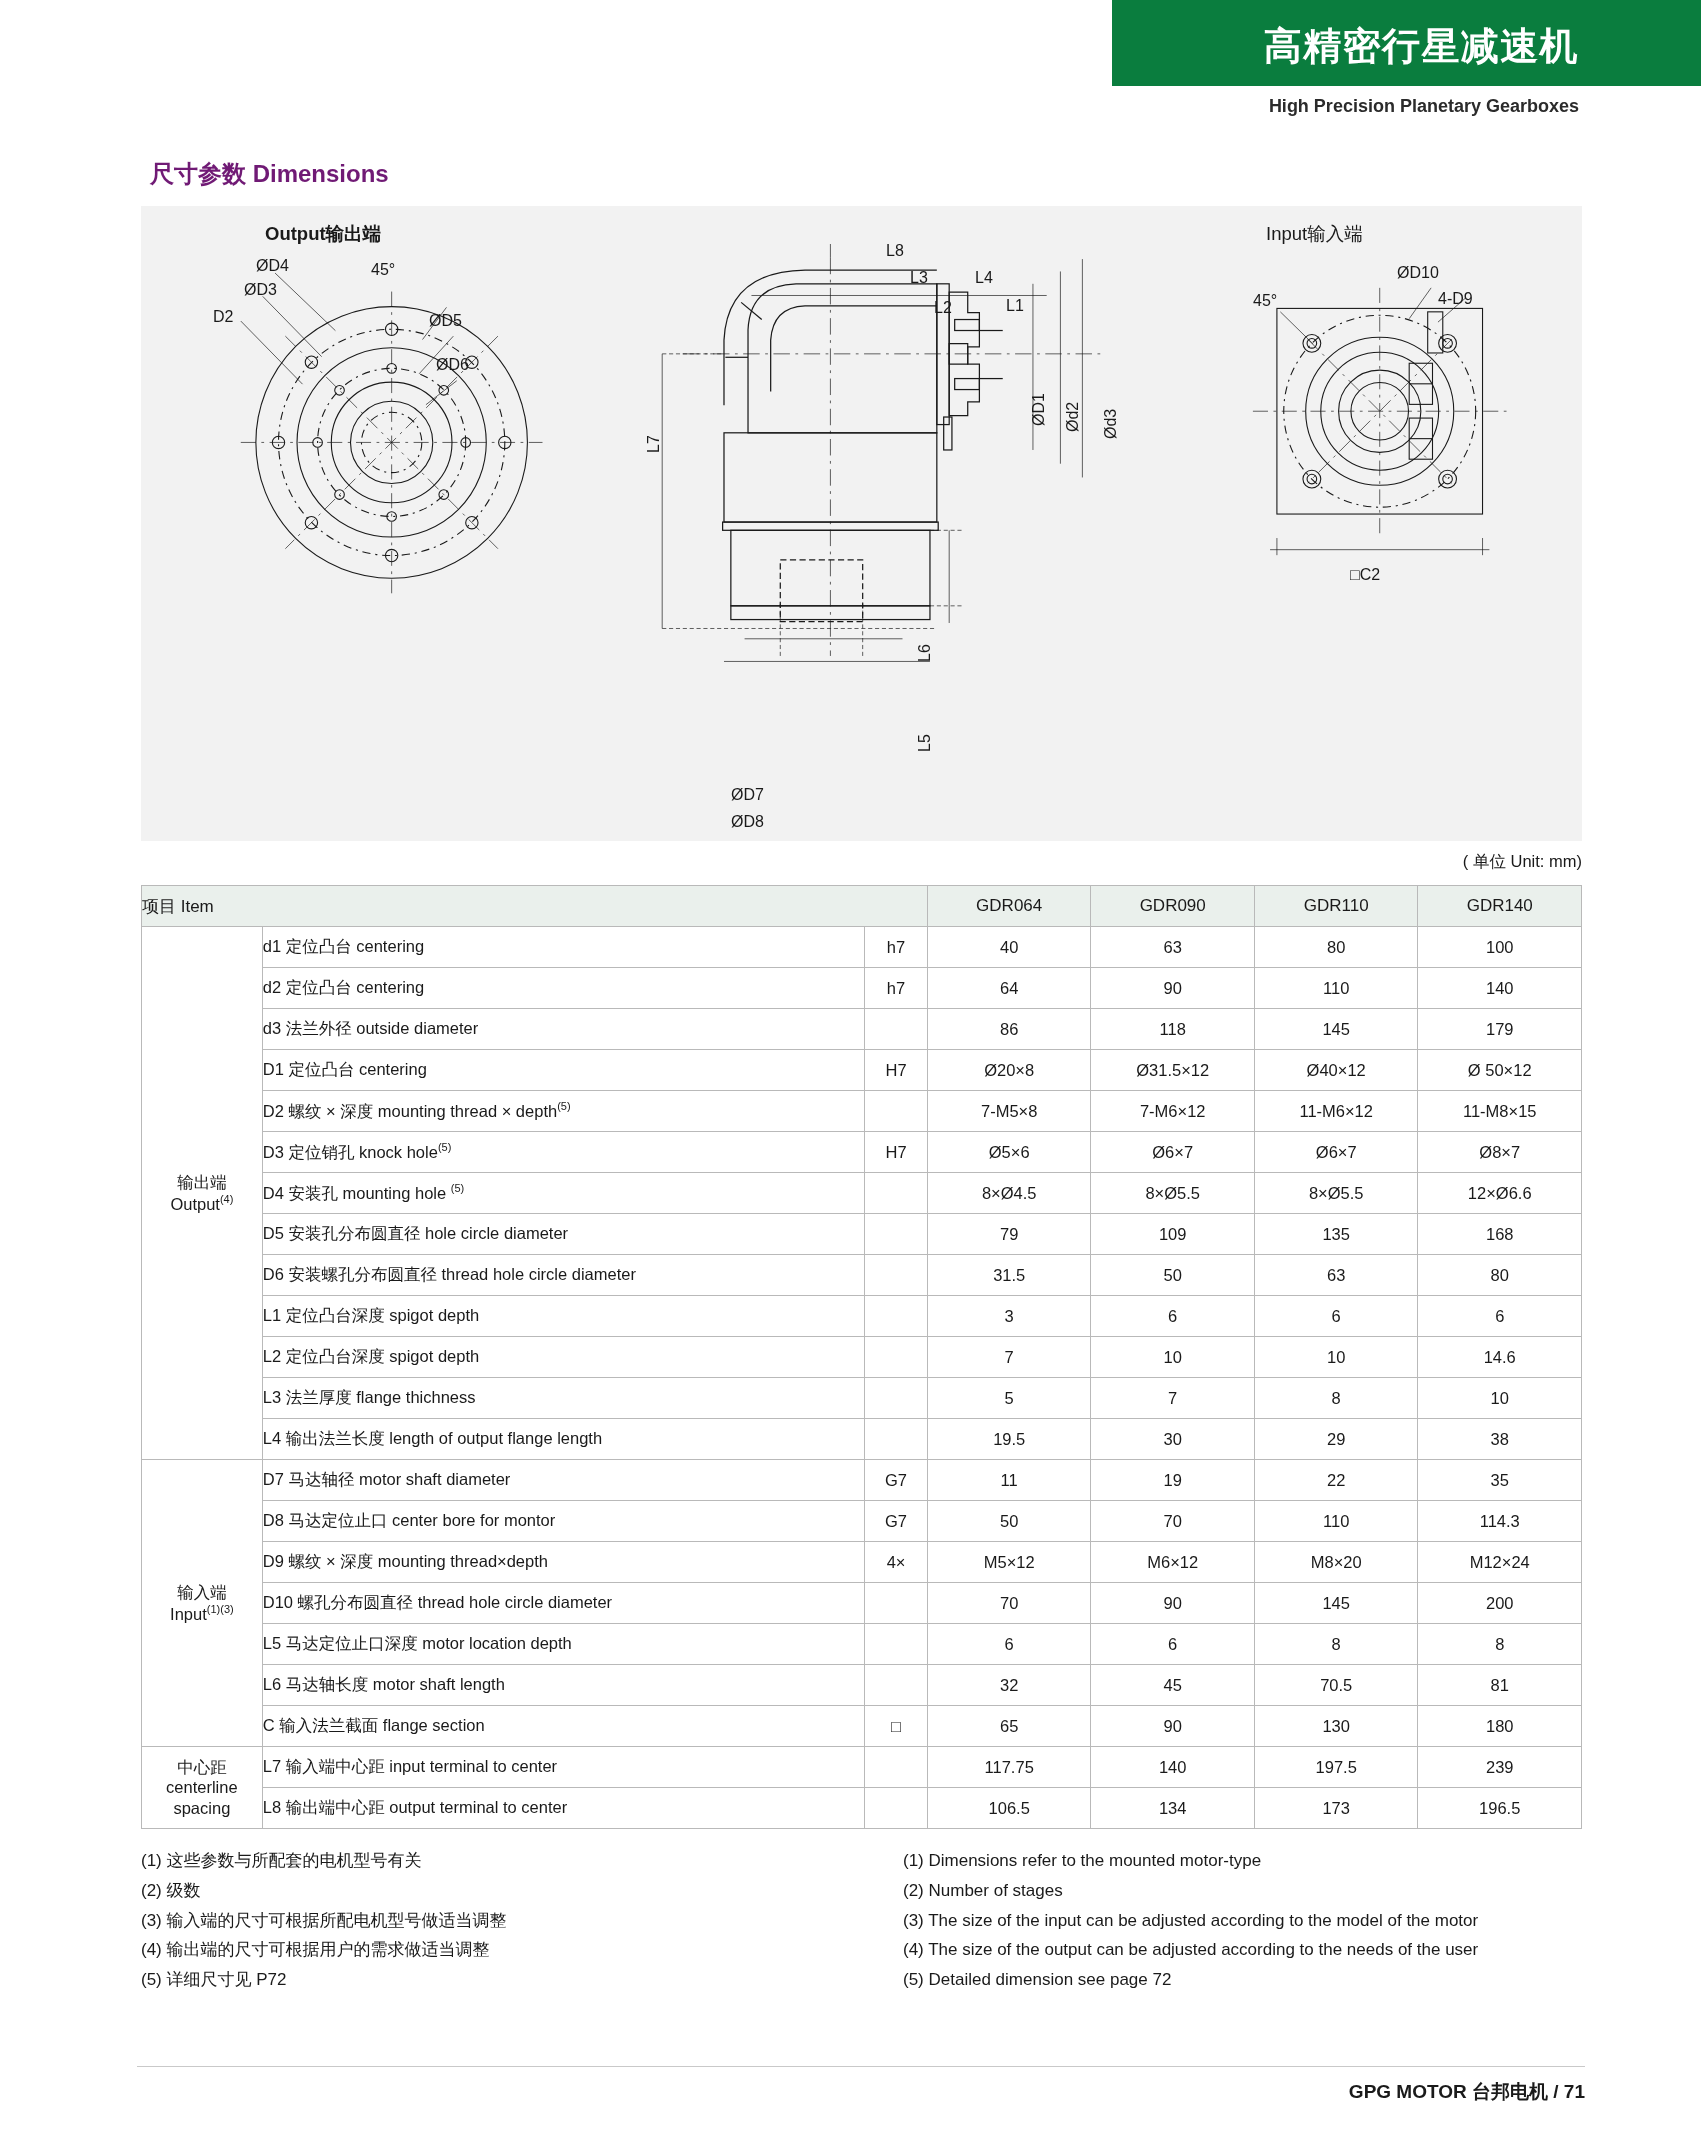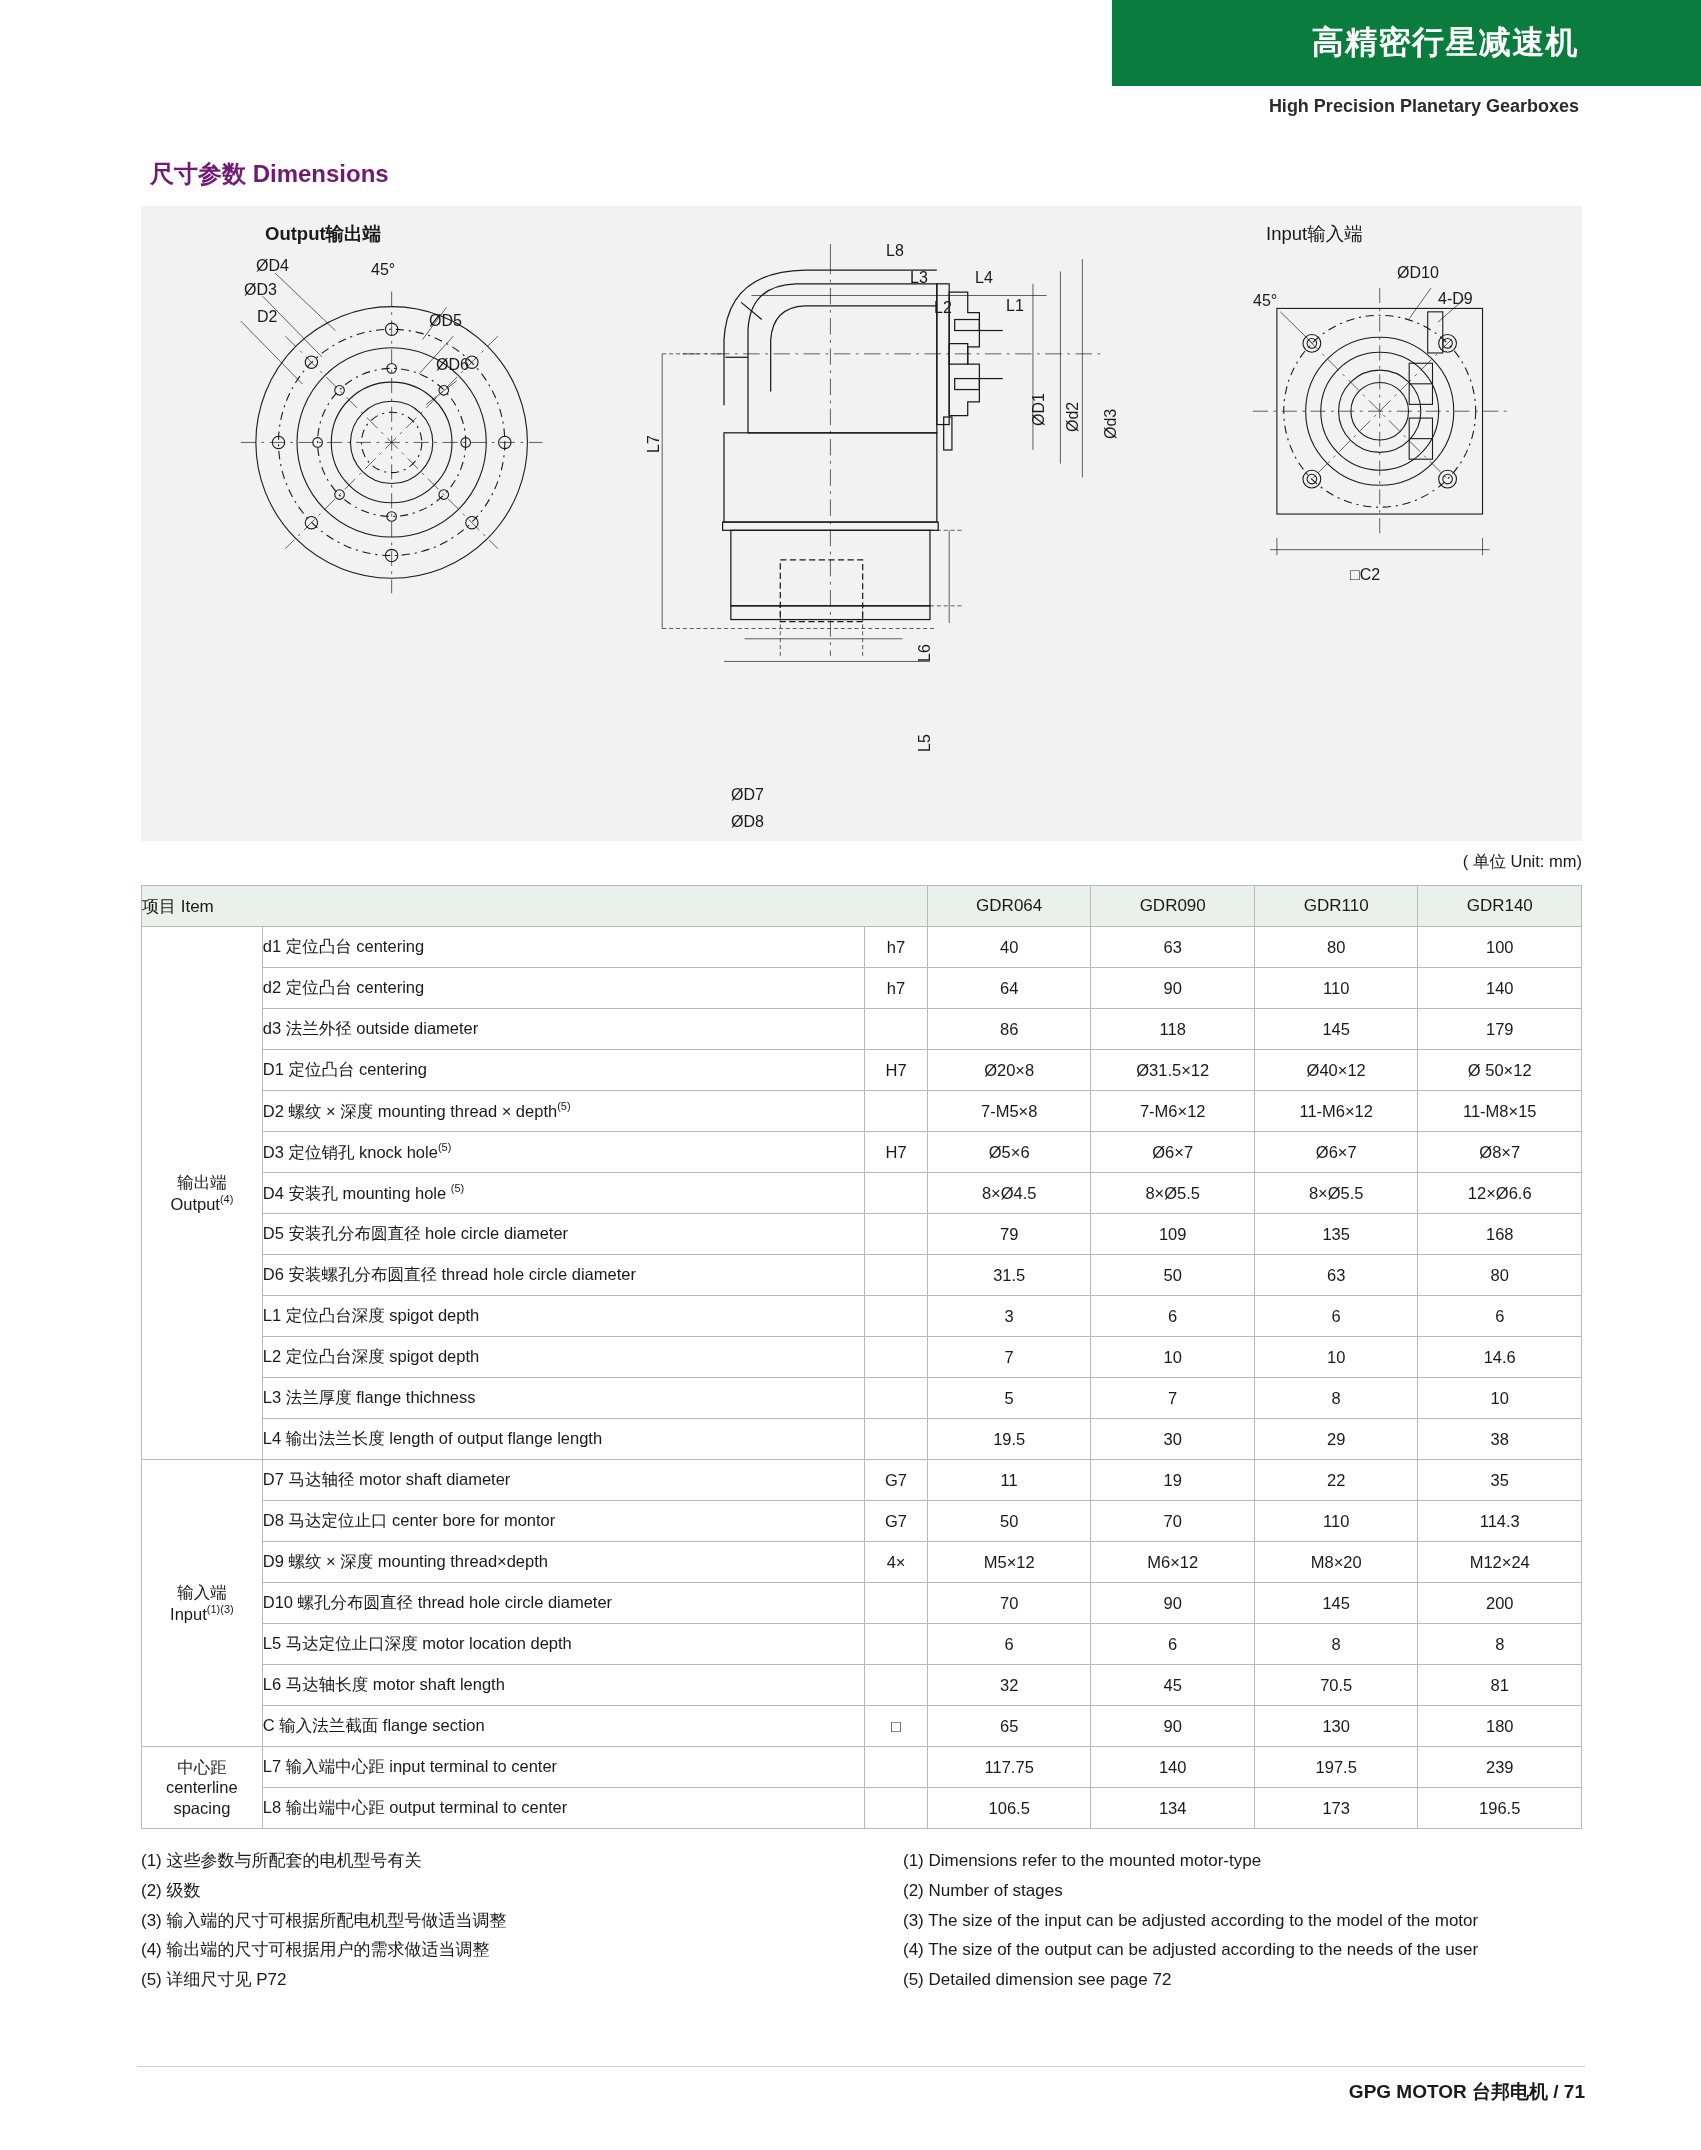--- a/index.html
+++ b/index.html
@@ -38,21 +38,21 @@
     height: 86px;
     background: #0a7d3e;
   }
   .header-title-cn {
     position: absolute;
     top: 20.6px;
     left: 1112px;
     width: 467px;
     text-align: right;
     color: #ffffff;
-    font-size: 32px;
+    font-size: 38px;
     font-weight: bold;
     letter-spacing: 1.4px;
   }
   .header-title-en {
     position: absolute;
     top: 96px;
     left: 961px;
     width: 618px;
     text-align: right;
     color: #2b2b2b;
@@ -198,21 +198,21 @@
 </div>
 <div class="header-title-en">High Precision Planetary Gearboxes</div>
 
 <div class="section-title">尺寸参数 Dimensions</div>
 
 <div class="drawing-panel">
 
   <div class="draw-label" style="top:15px; left:124px;font-weight:bold;">Output输出端</div>
   <div class="draw-label" style="top:51px; left:115px; font-size:16px;">ØD4</div>
   <div class="draw-label" style="top:75px; left:103px; font-size:16px;">ØD3</div>
-  <div class="draw-label" style="top:102px; left:72px; font-size:16px;margin-left:44px;">D2</div>
+  <div class="draw-label" style="top:102px; left:72px; font-size:16px;">D2</div>
   <div class="draw-label" style="top:55px; left:230px; font-size:16px;">45°</div>
   <div class="draw-label" style="top:106px; left:288px; font-size:16px;">ØD5</div>
   <div class="draw-label" style="top:150px; left:295px; font-size:16px;">ØD6</div>
 
   <svg width="357" height="384" style="position:absolute; top:41px; left:79px;" viewBox="0 0 520 560">
     <g fill="none" stroke="#1a1a1a" stroke-width="1.6">
       <circle cx="250" cy="285" r="198"></circle>
       <circle cx="250" cy="285" r="165" stroke-dasharray="12 7 3 7"></circle>
       <circle cx="250" cy="285" r="138"></circle>
       <circle cx="250" cy="285" r="108" stroke-dasharray="12 7 3 7"></circle>

